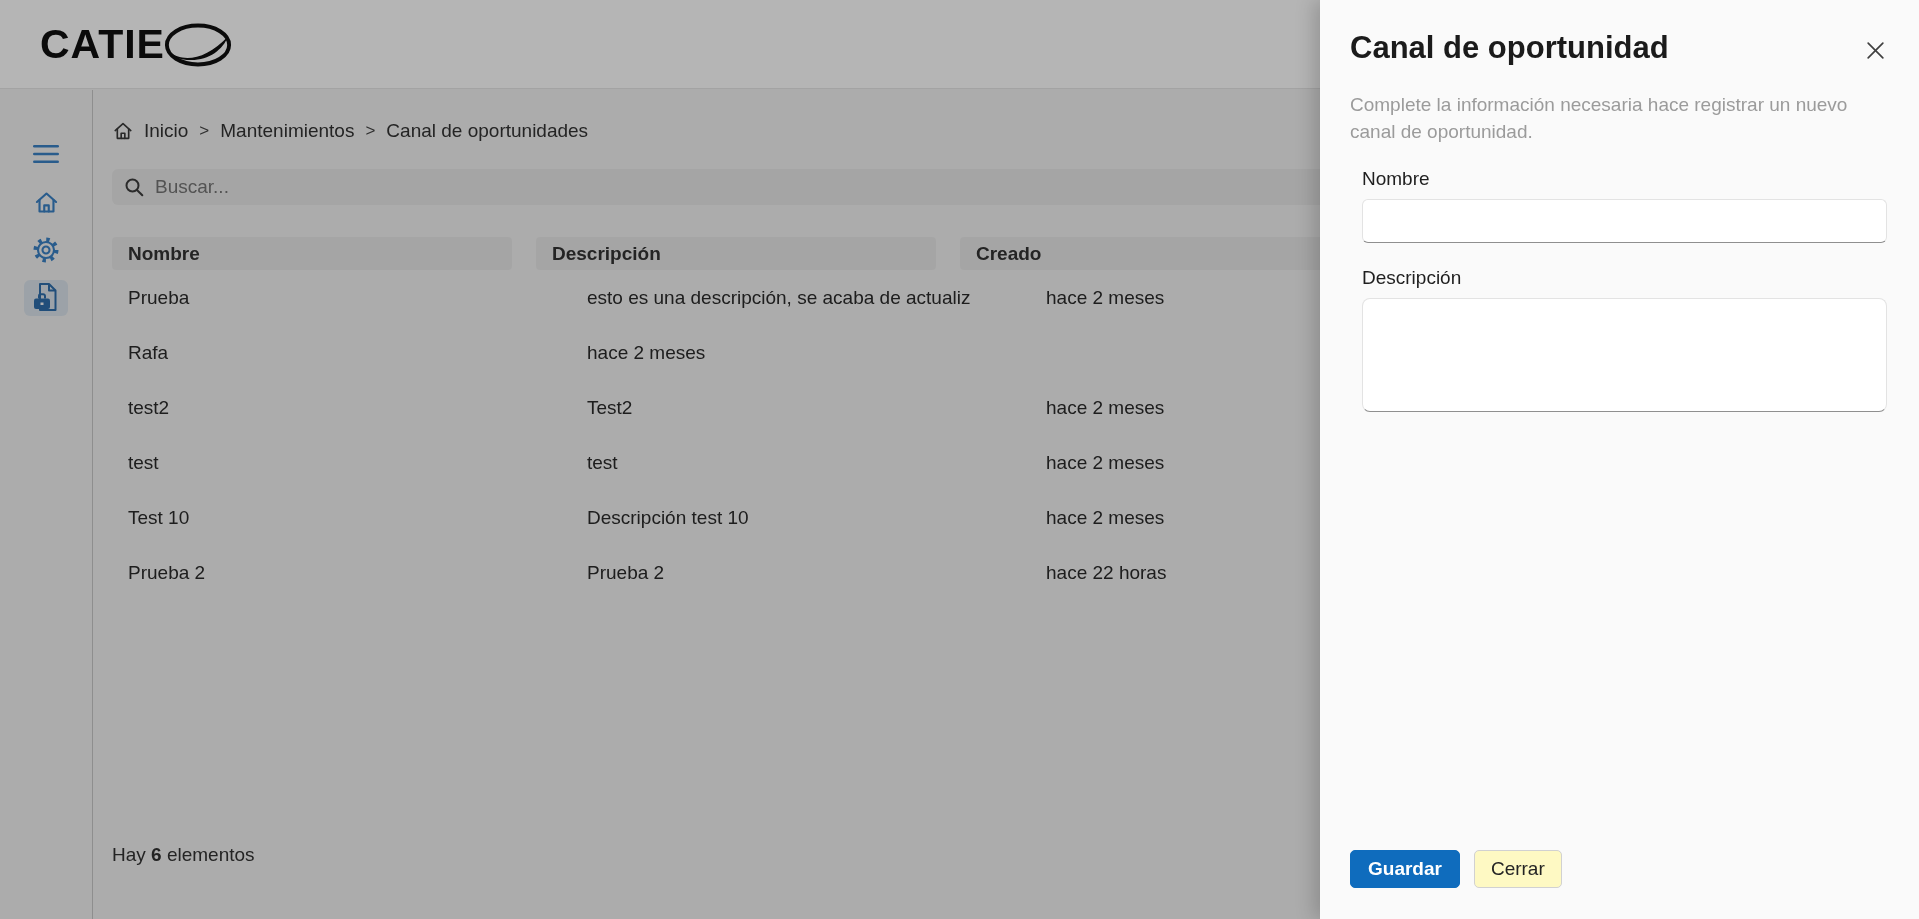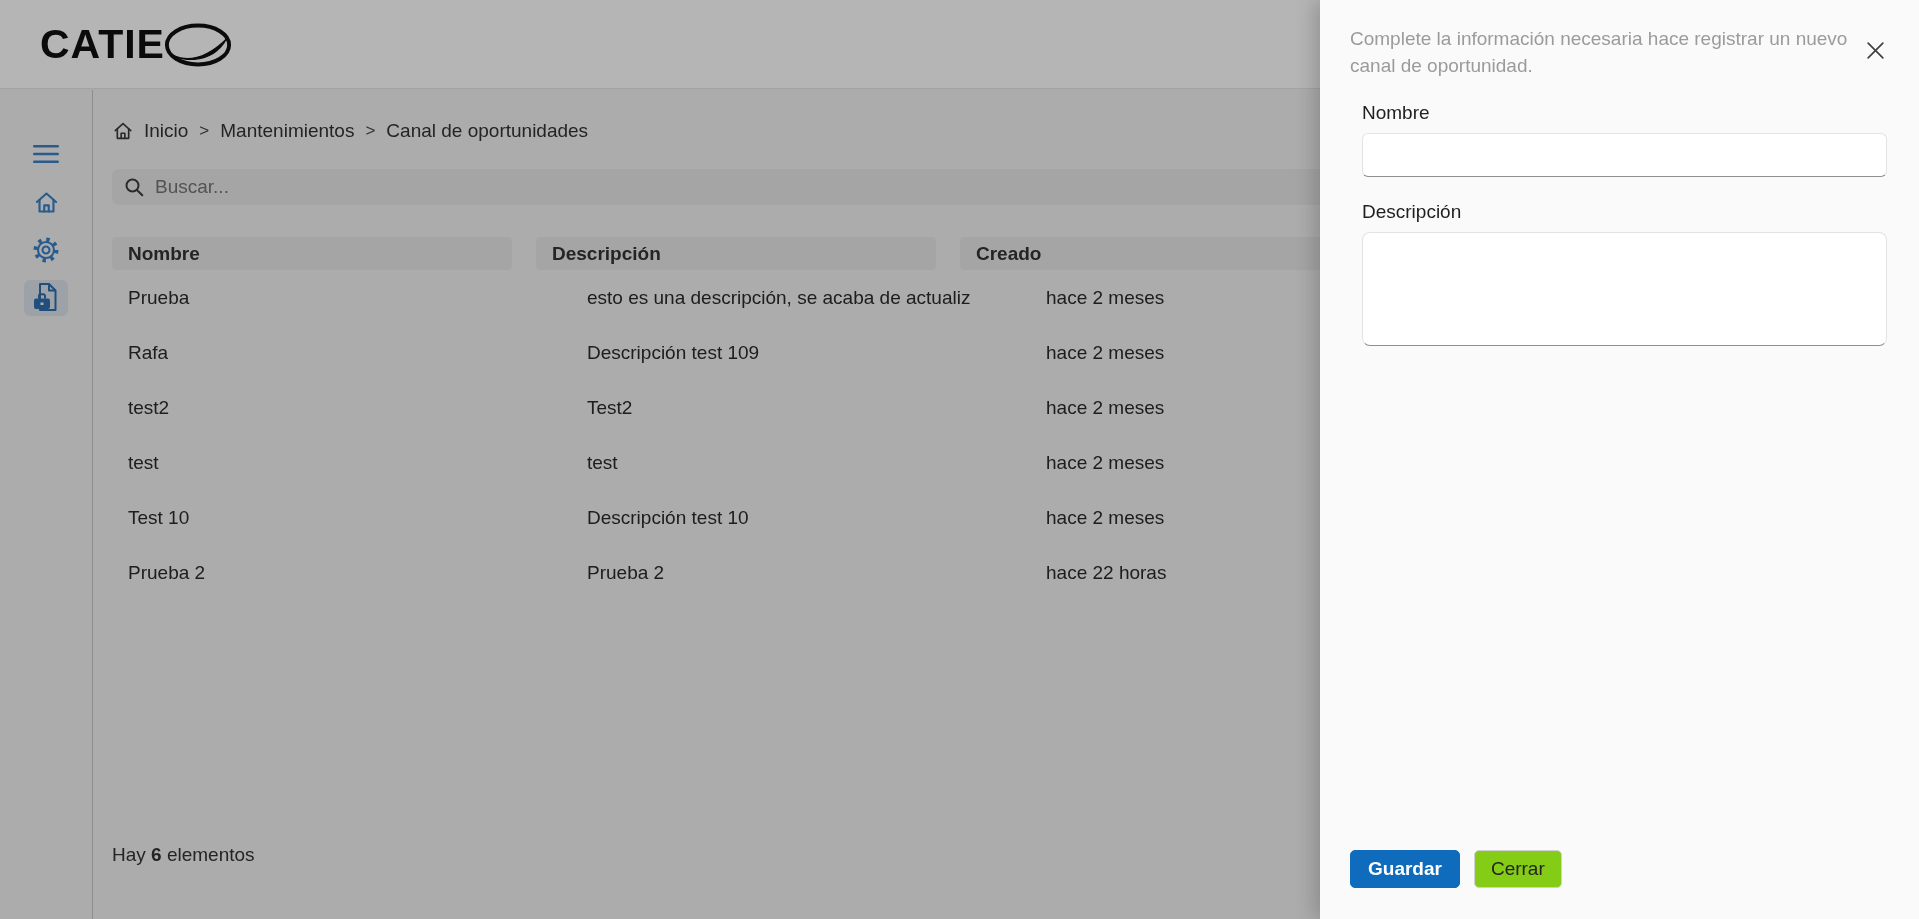--- a/index.html
+++ b/index.html
@@ -127,21 +127,21 @@
   }
   .btn {
     height: 38px; border-radius: 5px; font-family: "Liberation Sans", sans-serif;
     font-size: 19px; display: flex; align-items: center; cursor: pointer;
   }
   .btn-primary {
     background: #0f6cbd; color: #ffffff; border: 1px solid #0f6cbd;
     font-weight: 600; padding: 0 17px;
   }
   .btn-secondary {
-    background: #84cc16; color: #242424; border: 1px solid #d1d1d1;
+    background: #fef9c3; color: #242424; border: 1px solid #d1d1d1;
     padding: 0 16px;
   }
 </style>
 </head>
 <body>
 
 <div class="app">
 
   <div class="header">
     <div class="logo">
@@ -217,21 +217,20 @@
           <div class="th">Descripción</div>
           <div class="th">Creado</div>
         </div>
         <div class="trow">
           <div class="td">Prueba</div>
           <div class="td">esto es una descripción, se acaba de actualizar</div>
           <div class="td">hace 2 meses</div>
         </div>
         <div class="trow">
           <div class="td">Rafa</div>
-          <div class="td">Descripción test 109</div>
           <div class="td">hace 2 meses</div>
         </div>
         <div class="trow">
           <div class="td">test2</div>
           <div class="td">Test2</div>
           <div class="td">hace 2 meses</div>
         </div>
         <div class="trow">
           <div class="td">test</div>
           <div class="td">test</div>
@@ -250,20 +249,21 @@
       </div>
 
       <div class="count"><span>Hay </span><b>6</b><span> elementos</span></div>
 
     </div>
   </div>
 
   <div class="overlay"></div>
 
   <div class="drawer">
+    <div class="drawer-title">Canal de oportunidad</div>
     <div class="drawer-close">
       <svg width="21" height="21" viewBox="0 0 20 20" stroke="#404040" stroke-width="1.6" stroke-linecap="round">
         <line x1="3" y1="3" x2="17" y2="17"></line>
         <line x1="17" y1="3" x2="3" y2="17"></line>
       </svg>
     </div>
     <div class="drawer-subtitle">Complete la información necesaria hace registrar un nuevo canal de oportunidad.</div>
     <div class="form">
       <div class="field-label">Nombre</div>
       <input class="field-input" type="text" value="" style="">

